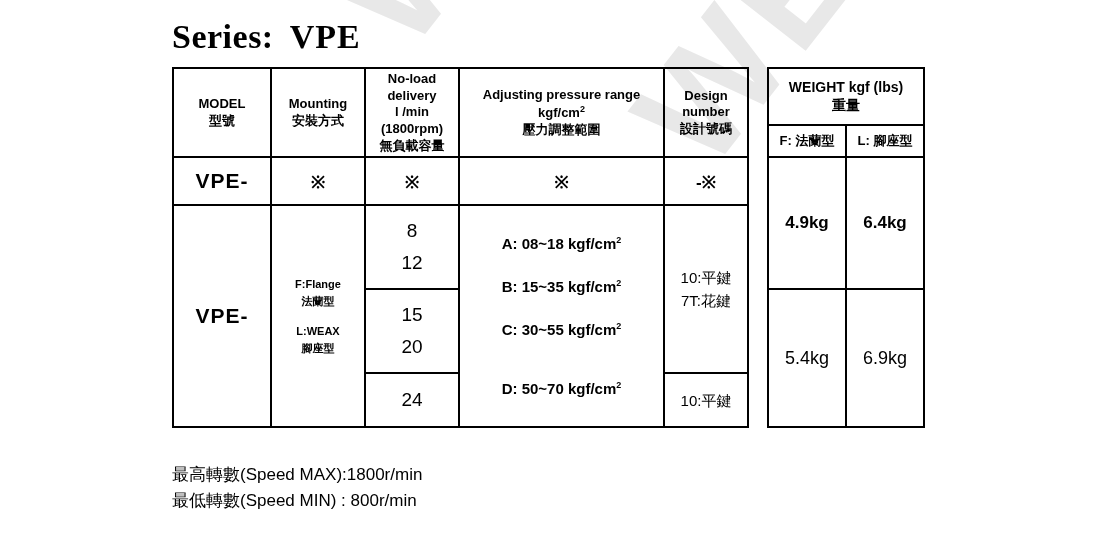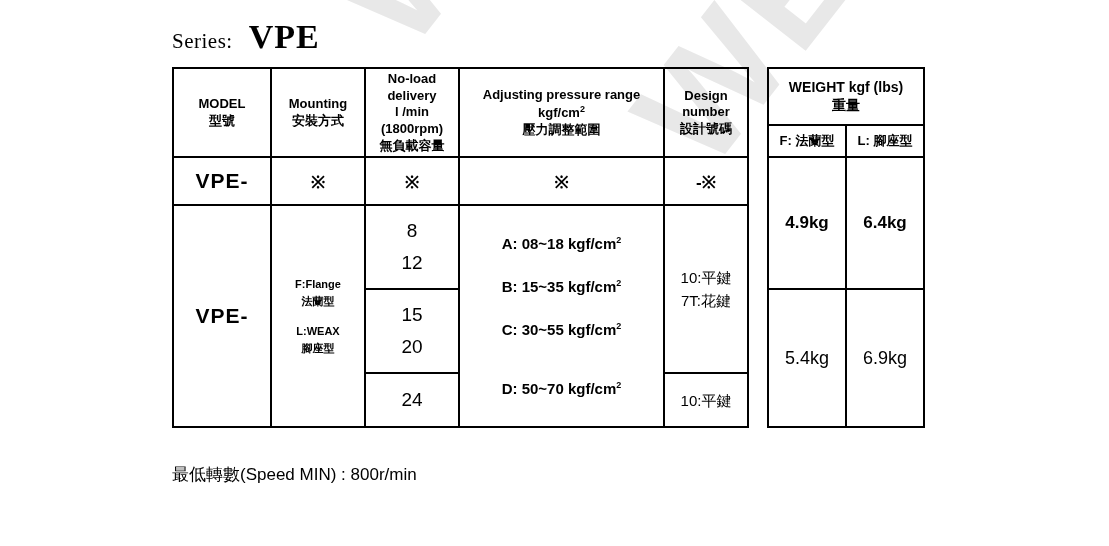--- a/index.html
+++ b/index.html
@@ -48,22 +48,22 @@
   
   .title-row {
     position: absolute;
     left: 172px;
     top: 18px;
     display: flex;
     align-items: baseline;
   }
   .title-series {
     font-family: "Liberation Serif", serif;
-    font-weight: normal;
-    font-size: 21px;
+    font-weight: bold;
+    font-size: 34px;
     letter-spacing: 0.5px;
   }
   .title-model {
     font-family: "Liberation Serif", serif;
     font-weight: bold;
     font-size: 34px;
     margin-left: 16px;
     letter-spacing: 1px;
   }
 
@@ -288,16 +288,17 @@
       <tr>
         <td class="noload-cell" style="height:48px">
           <div>24</div>
         </td>
         <td class="design-cell">10:平鍵</td>
       </tr>
     </tbody>
   </table>
 
   <div class="notes">
+    <div>最高轉數(Speed MAX):1800r/min</div>
     <div>最低轉數(Speed MIN) : 800r/min</div>
   </div>
 
 </div>
 
 </body></html>

